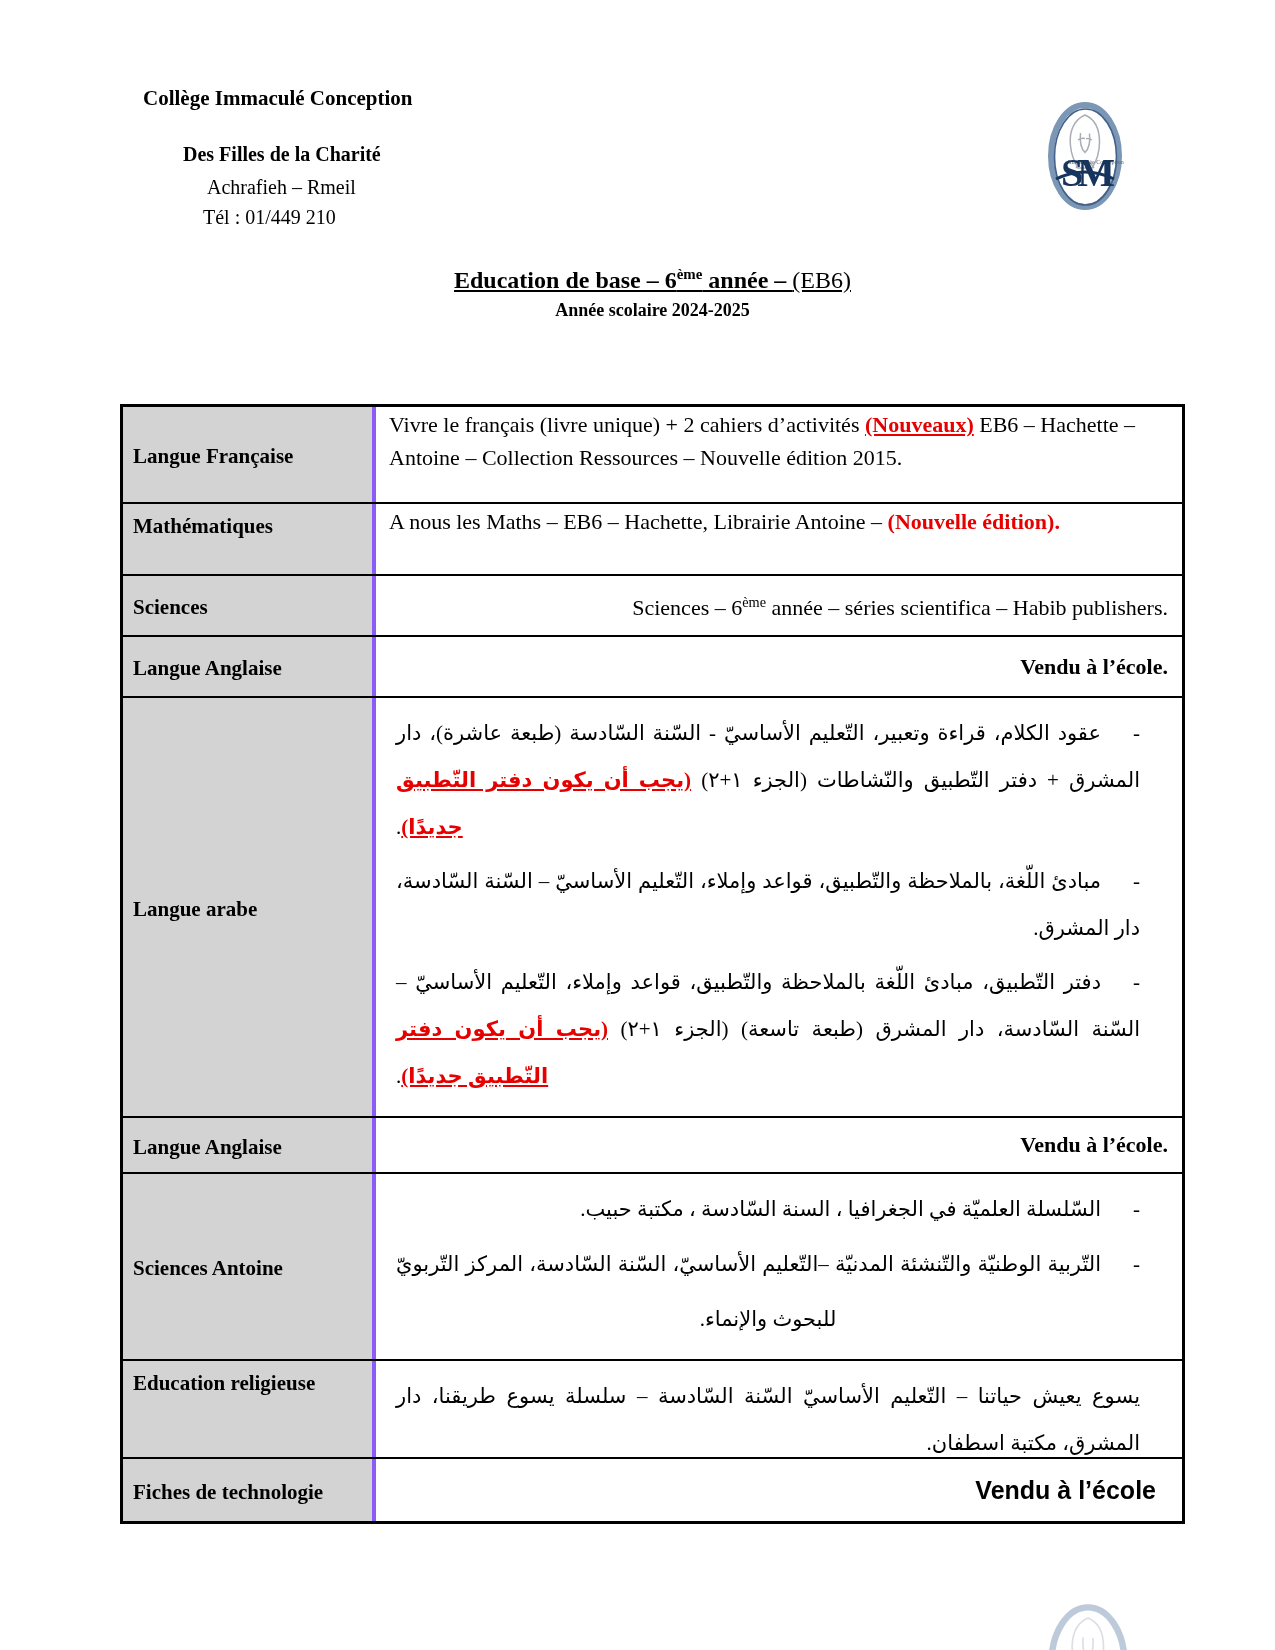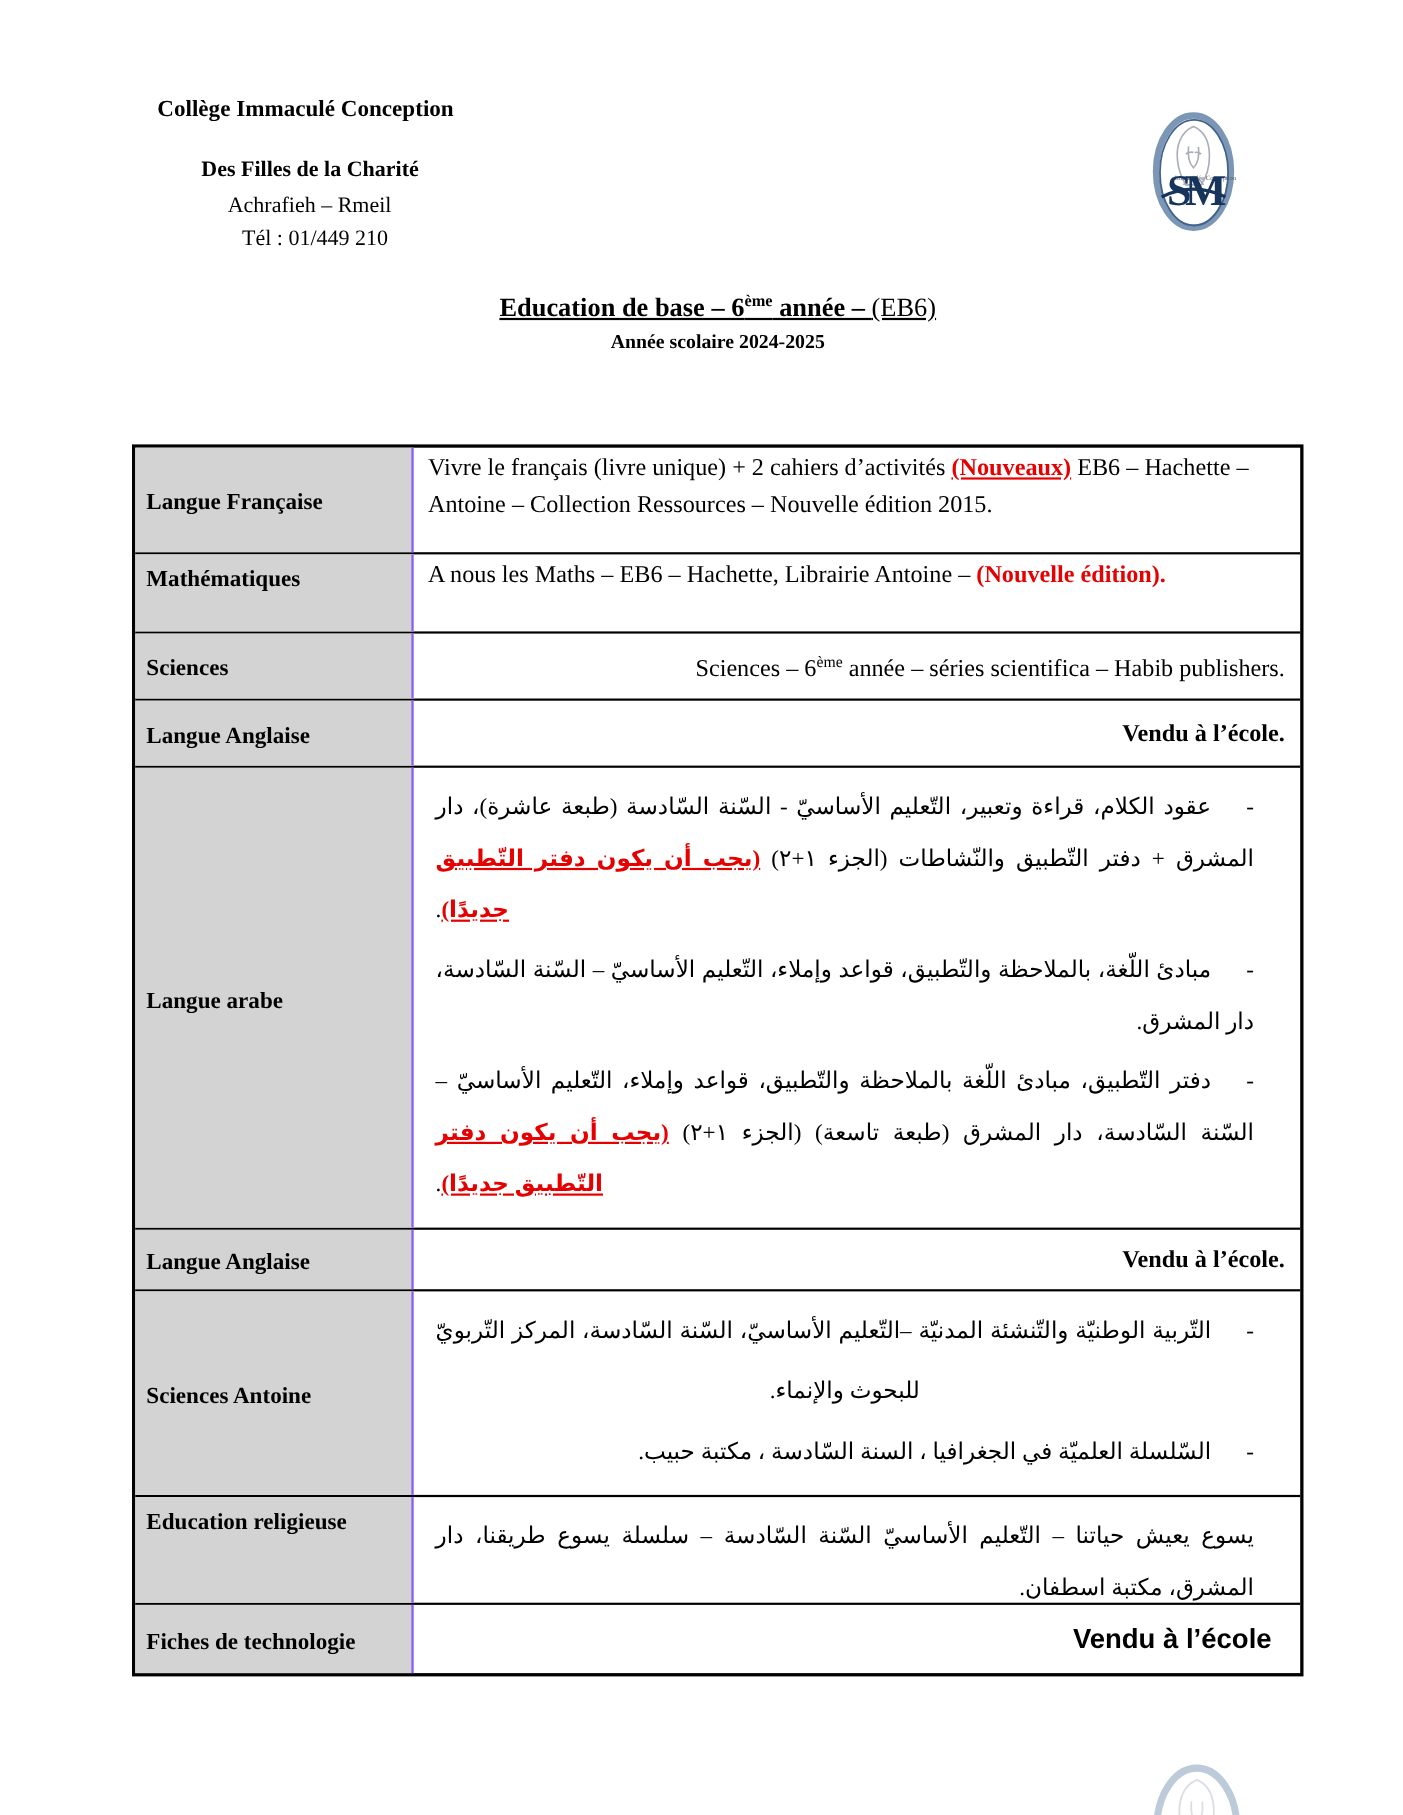--- a/index.html
+++ b/index.html
@@ -10,21 +10,21 @@
     background:#fff;
     overflow:hidden;
     font-family:"Liberation Serif","DejaVu Serif",serif;
     color:#000;
   }
   
   .school-line{position:absolute;white-space:nowrap;}
   .l1{left:143px;top:86px;font-size:21px;font-weight:bold;}
   .l2{left:183px;top:143px;font-size:20px;font-weight:bold;}
   .l3{left:207px;top:176px;font-size:20px;}
-  .l4{left:220px;top:206px;font-size:20px;}
+  .l4{left:203px;top:206px;font-size:20px;}
 
   .logo{position:absolute;left:1046px;top:100px;}
   .logo-bottom{position:absolute;left:1046px;top:1602px;opacity:.5;}
 
   
   .title-wrap{position:absolute;left:120px;right:90px;top:266px;text-align:center;}
   .doc-title{font-size:24px;font-weight:bold;text-decoration:underline;}
   .doc-title .tail{font-weight:normal;}
   .sup{vertical-align:super;font-size:.62em;}
   .subtitle{margin-top:6px;font-size:18px;font-weight:bold;}
@@ -33,21 +33,21 @@
   .tbl{
     position:absolute;left:120px;top:404px;width:1065px;
     border:3px solid #000;
     display:flex;flex-direction:column;
   }
   .trow{display:flex;border-bottom:2px solid #000;}
   .trow:last-child{border-bottom:none;}
   .tcell-label{
     width:253px;flex:none;
     background:var(--header-bg,#d3d3d3);
-    border-right:2px solid #8b5cf6;
+    border-right:4px solid #8b5cf6;
     display:flex;align-items:center;
     padding:8px 6px 4px 10px;
     font-size:21px;font-weight:bold;line-height:1.45;
   }
   .tcell-label.v-top{align-items:flex-start;padding-top:7px;}
   .tcell-content{flex:1;min-width:0;}
   .tcell-content.v-center{display:flex;align-items:center;justify-content:flex-end;}
 
   .type-french{font-size:22px;line-height:33px;padding:1px 14px 2px 13px;}
   .type-sans{font-family:"Liberation Sans","DejaVu Sans",sans-serif;font-size:25px;padding:4px 26px;}
@@ -156,22 +156,22 @@
         </div>
         <div class="tcell-content type-french v-center">
           <p class="fr-par"><span class="sg-b">Vendu à l’école.</span></p>
         </div>
       </div>
       <div class="trow row-6" style="height: 187px;">
         <div class="tcell-label">
           <span class="lbl">Sciences Antoine</span>
         </div>
         <div class="tcell-content type-arabic">
+          <p class="ar-par last-right"><span class="dash">-</span><span class="sg-p">السّلسلة العلميّة في الجغرافيا ، السنة السّادسة ، مكتبة حبيب.</span></p>
           <p class="ar-par last-center"><span class="dash">-</span><span class="sg-p">التّربية الوطنيّة والتّنشئة المدنيّة –التّعليم الأساسيّ، السّنة السّادسة، المركز التّربويّ للبحوث والإنماء.</span></p>
-          <p class="ar-par last-right"><span class="dash">-</span><span class="sg-p">السّلسلة العلميّة في الجغرافيا ، السنة السّادسة ، مكتبة حبيب.</span></p>
         </div>
       </div>
       <div class="trow row-7" style="height: 98px;">
         <div class="tcell-label v-top">
           <span class="lbl">Education religieuse</span>
         </div>
         <div class="tcell-content type-arabic">
           <p class="ar-par last-right"><span class="sg-p">يسوع يعيش حياتنا – التّعليم الأساسيّ السّنة السّادسة – سلسلة يسوع طريقنا، دار المشرق، مكتبة اسطفان.</span></p>
         </div>
       </div>

